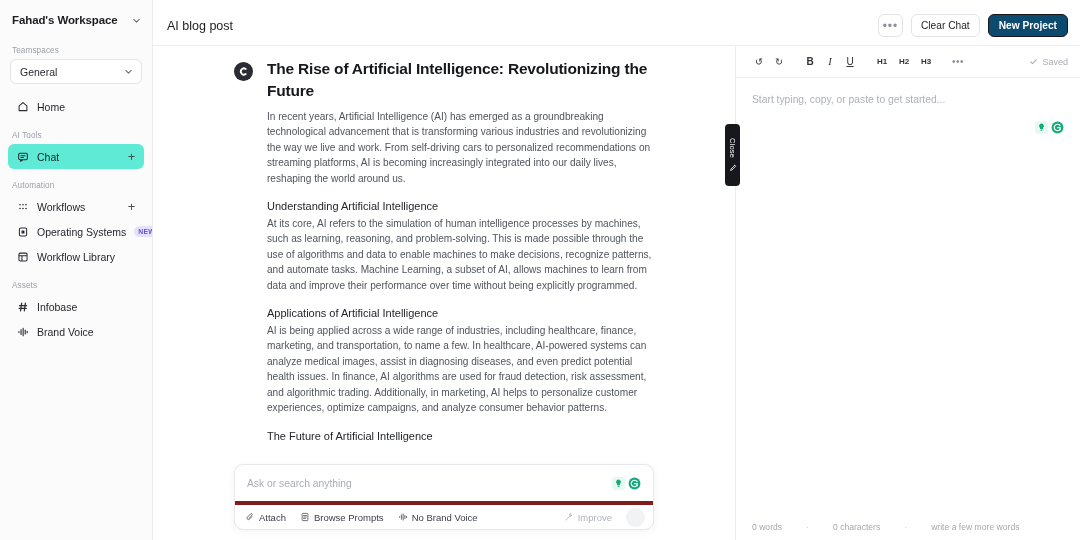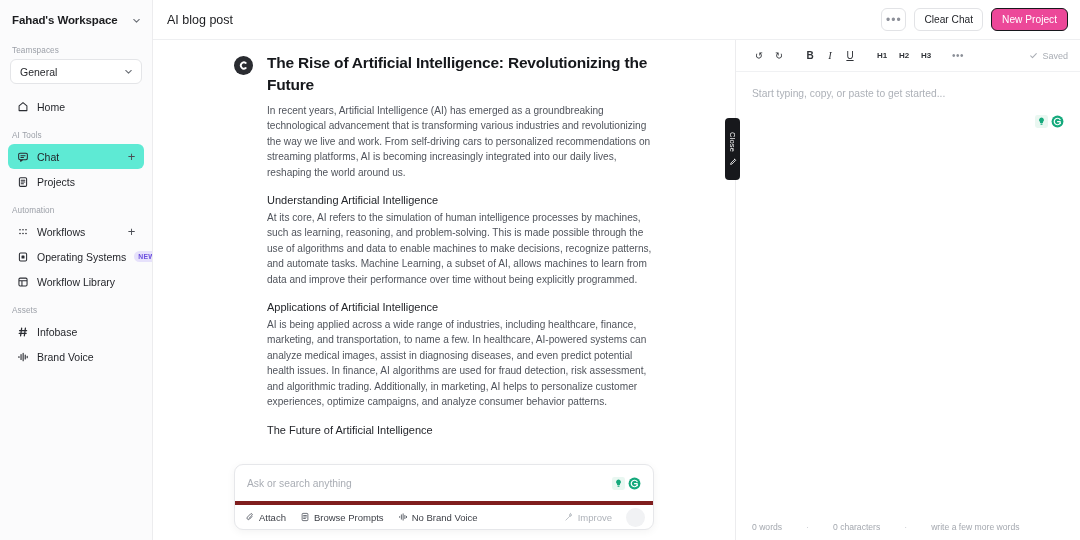--- a/index.html
+++ b/index.html
@@ -80,35 +80,35 @@
     cursor: pointer;
   }
   .upgrade-btn .dot {
     width: 9px; height: 9px; border-radius: 50%;
     background: #fff; color: #6e56e8; font-size: 7px;
     display: flex; align-items: center; justify-content: center;
     font-weight: 700;
   }
 
   
-  .main { flex: 1; display: flex; flex-direction: column; min-width: 0; position: relative; }
+  .main { flex: 1; display: flex; flex-direction: column; min-width: 0; position: relative; margin-top: 6px; }
   .topbar {
     height: 40px; flex: 0 0 40px; background: #fff;
     border-bottom: 1px solid #eeeff1;
     display: flex; align-items: center; padding: 0 12px 0 14px; gap: 8px;
   }
   .page-title { font-size: 12.5px; color: #1b1c1f; font-weight: 400; flex: 1; }
   .btn {
     height: 23px; border-radius: 6px; border: 1px solid #e2e3e6;
     background: #fff; font-size: 10.2px; color: #24262b;
     display: flex; align-items: center; justify-content: center;
     padding: 0 9px; cursor: pointer; white-space: nowrap;
   }
   .btn.icon-only { width: 25px; padding: 0; color: #8d9099; font-size: 12px; letter-spacing: 1px; }
-  .btn.dark { background: #ec4899; color: #fff; border-color: #17181c; font-weight: 400; padding: 0 10px; border-radius: 6px; }
+  .btn.dark { background: #0c4a6e; color: #fff; border-color: #17181c; font-weight: 700; padding: 0 10px; border-radius: 6px; }
 
   .body-split { flex: 1; display: flex; min-height: 0; position: relative; }
 
   
   .chat-col {
     flex: 1; min-width: 0; position: relative;
     background: #ffffff; overflow: hidden;
   }
   .chat-scroll { position: absolute; inset: 0; overflow: hidden; }
   .msg {
@@ -266,29 +266,20 @@
         <div class="nav-item active">
           <span class="ico">
             <svg width="12" height="12" viewBox="0 0 16 16" fill="none" stroke="currentColor" stroke-width="1.4" stroke-linejoin="round">
                 <rect x="2.2" y="3" width="11.6" height="8.6" rx="1.8"></rect>
                 <path d="M5 11.6v2.2l2.6-2.2"></path>
                 <path d="M5.2 6.4h5.6M5.2 8.6h3.4" stroke-linecap="round"></path>
               </svg>
           </span>
           <span class="lbl">Chat</span>
           <span class="plus">+</span>
-        </div>
-        <div class="nav-item">
-          <span class="ico">
-            <svg width="12" height="12" viewBox="0 0 16 16" fill="none" stroke="currentColor" stroke-width="1.4" stroke-linejoin="round">
-                <rect x="3.2" y="2.2" width="9.6" height="11.6" rx="1.6"></rect>
-                <path d="M5.6 5.6h4.8M5.6 8h4.8M5.6 10.4h3" stroke-linecap="round"></path>
-              </svg>
-          </span>
-          <span class="lbl">Projects</span>
         </div>
       </div>
 
       <div class="section-label">Automation</div>
       <div class="nav-group">
         <div class="nav-item">
           <span class="ico">
             <svg width="12" height="12" viewBox="0 0 16 16" fill="currentColor">
                 <circle cx="4" cy="5" r="1.1"></circle>
                 <circle cx="8" cy="5" r="1.1"></circle>

